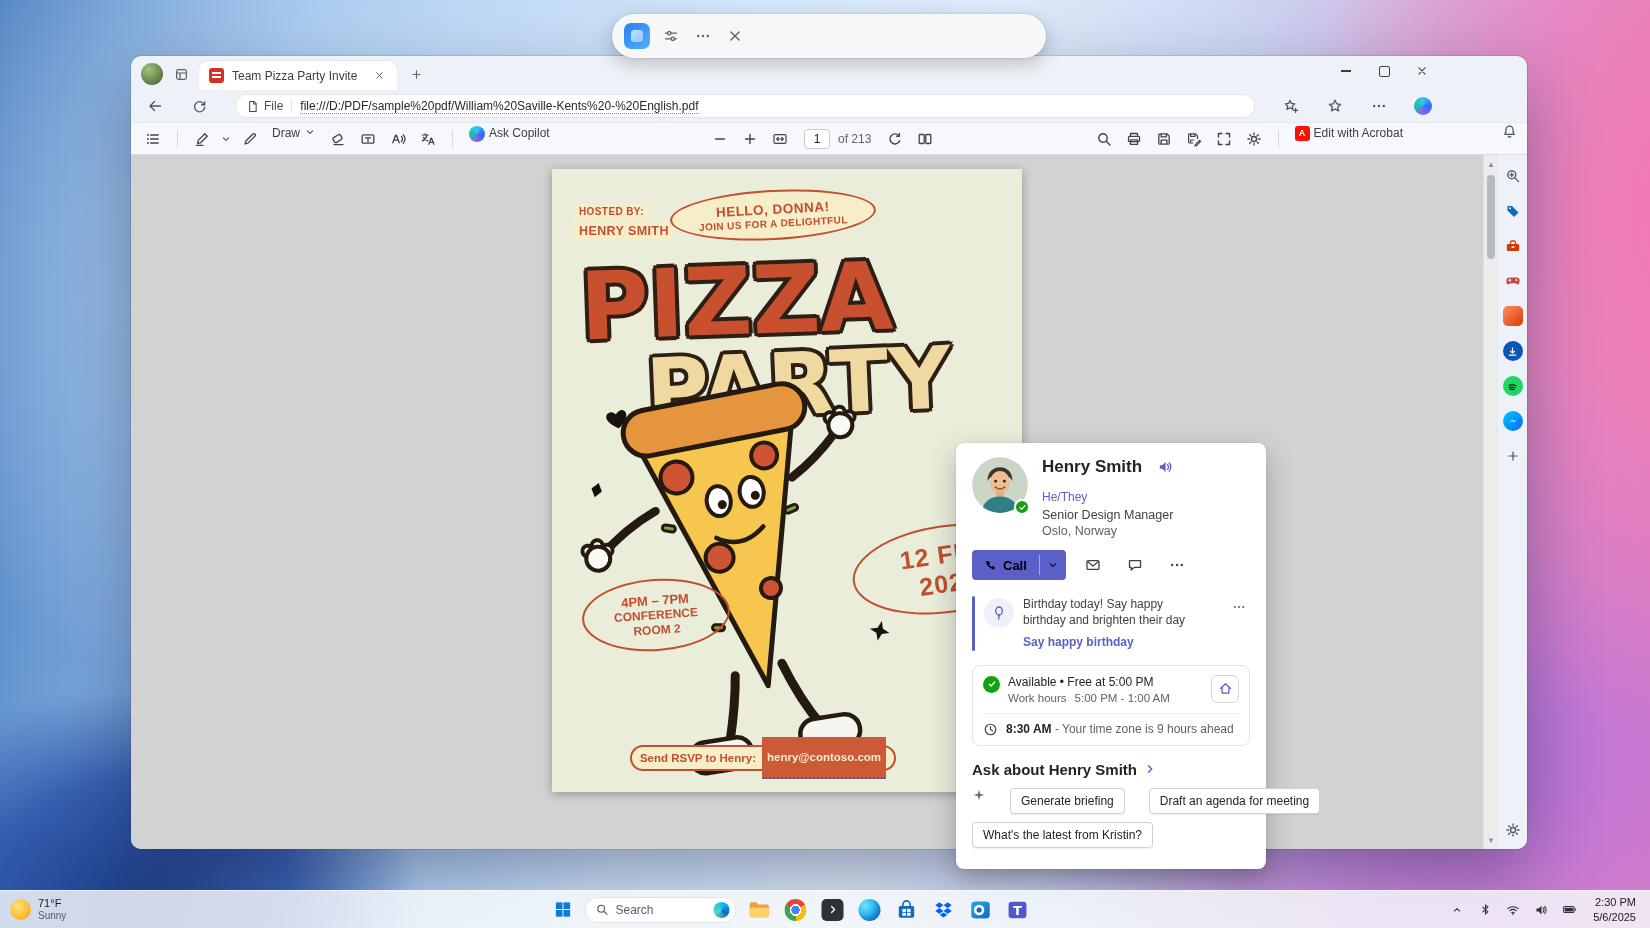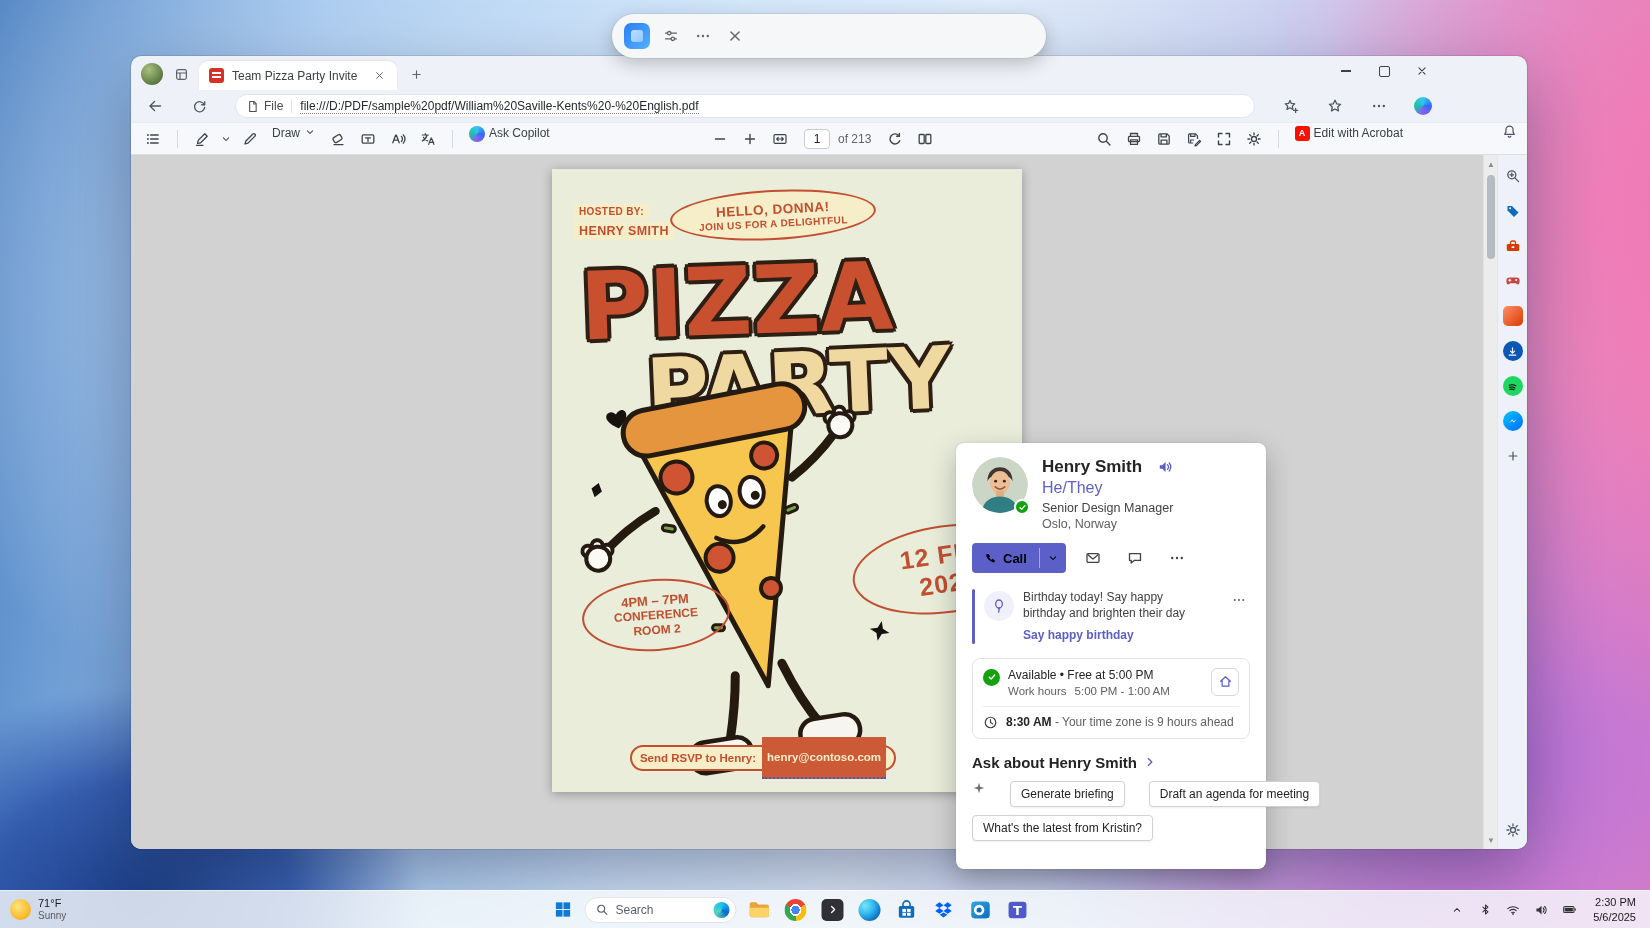--- a/index.html
+++ b/index.html
@@ -106,21 +106,21 @@
     box-shadow:0 10px 28px rgba(0,0,0,.26),0 0 2px rgba(0,0,0,.14);z-index:20;font-size:12px;color:#242424}
   .pc-top{display:flex;padding:14px 16px 0}
   .pc-ava{position:relative;width:56px;height:56px;flex:0 0 auto}
   .pc-ava svg{width:56px;height:56px;border-radius:50%;display:block}
   .pc-badge{position:absolute;right:-2px;bottom:-2px;width:16px;height:16px;border-radius:50%;background:#13a10e;border:2px solid #fff;display:flex;align-items:center;justify-content:center;color:#fff}
   .pc-badge svg{width:9px;height:9px}
   .pc-info{margin-left:14px;min-width:0}
   .pc-nrow{display:flex;align-items:center;gap:14px}
   .pc-name{font-size:17px;font-weight:bold;color:#242424;white-space:nowrap}
   .pc-speak{color:#5b5fc7;width:18px;height:18px;display:flex;align-items:center;justify-content:center}
-  .pc-pron{color:#5b5fc7;font-size:16px;margin-top:2px}
+  .pc-pron{color:#5b5fc7;font-size:12px;margin-top:13px}
   .pc-line{color:#424242;font-size:12.5px;margin-top:4px}
   .pc-line.dim{color:#616161;margin-top:2px}
   .pc-actions{display:flex;align-items:center;padding:12px 16px 0;gap:12px}
   .callbtn{display:flex;height:30px;border-radius:4px;overflow:hidden;background:#5b5fc7;color:#fff;align-items:stretch}
   .callbtn .cmain{display:flex;align-items:center;gap:6px;padding:0 12px;font-size:13px;font-weight:bold}
   .callbtn .csep{width:1px;background:rgba(255,255,255,.45);margin:5px 0}
   .callbtn .cchev{display:flex;align-items:center;padding:0 7px}
   .ghost{width:30px;height:30px;border-radius:4px;display:flex;align-items:center;justify-content:center;color:#424242}
   .bday{display:flex;margin:16px 16px 0;position:relative;align-items:flex-start}
   .bday-bar{width:3px;border-radius:2px;background:#5b5fc7;align-self:stretch;margin-right:9px}

